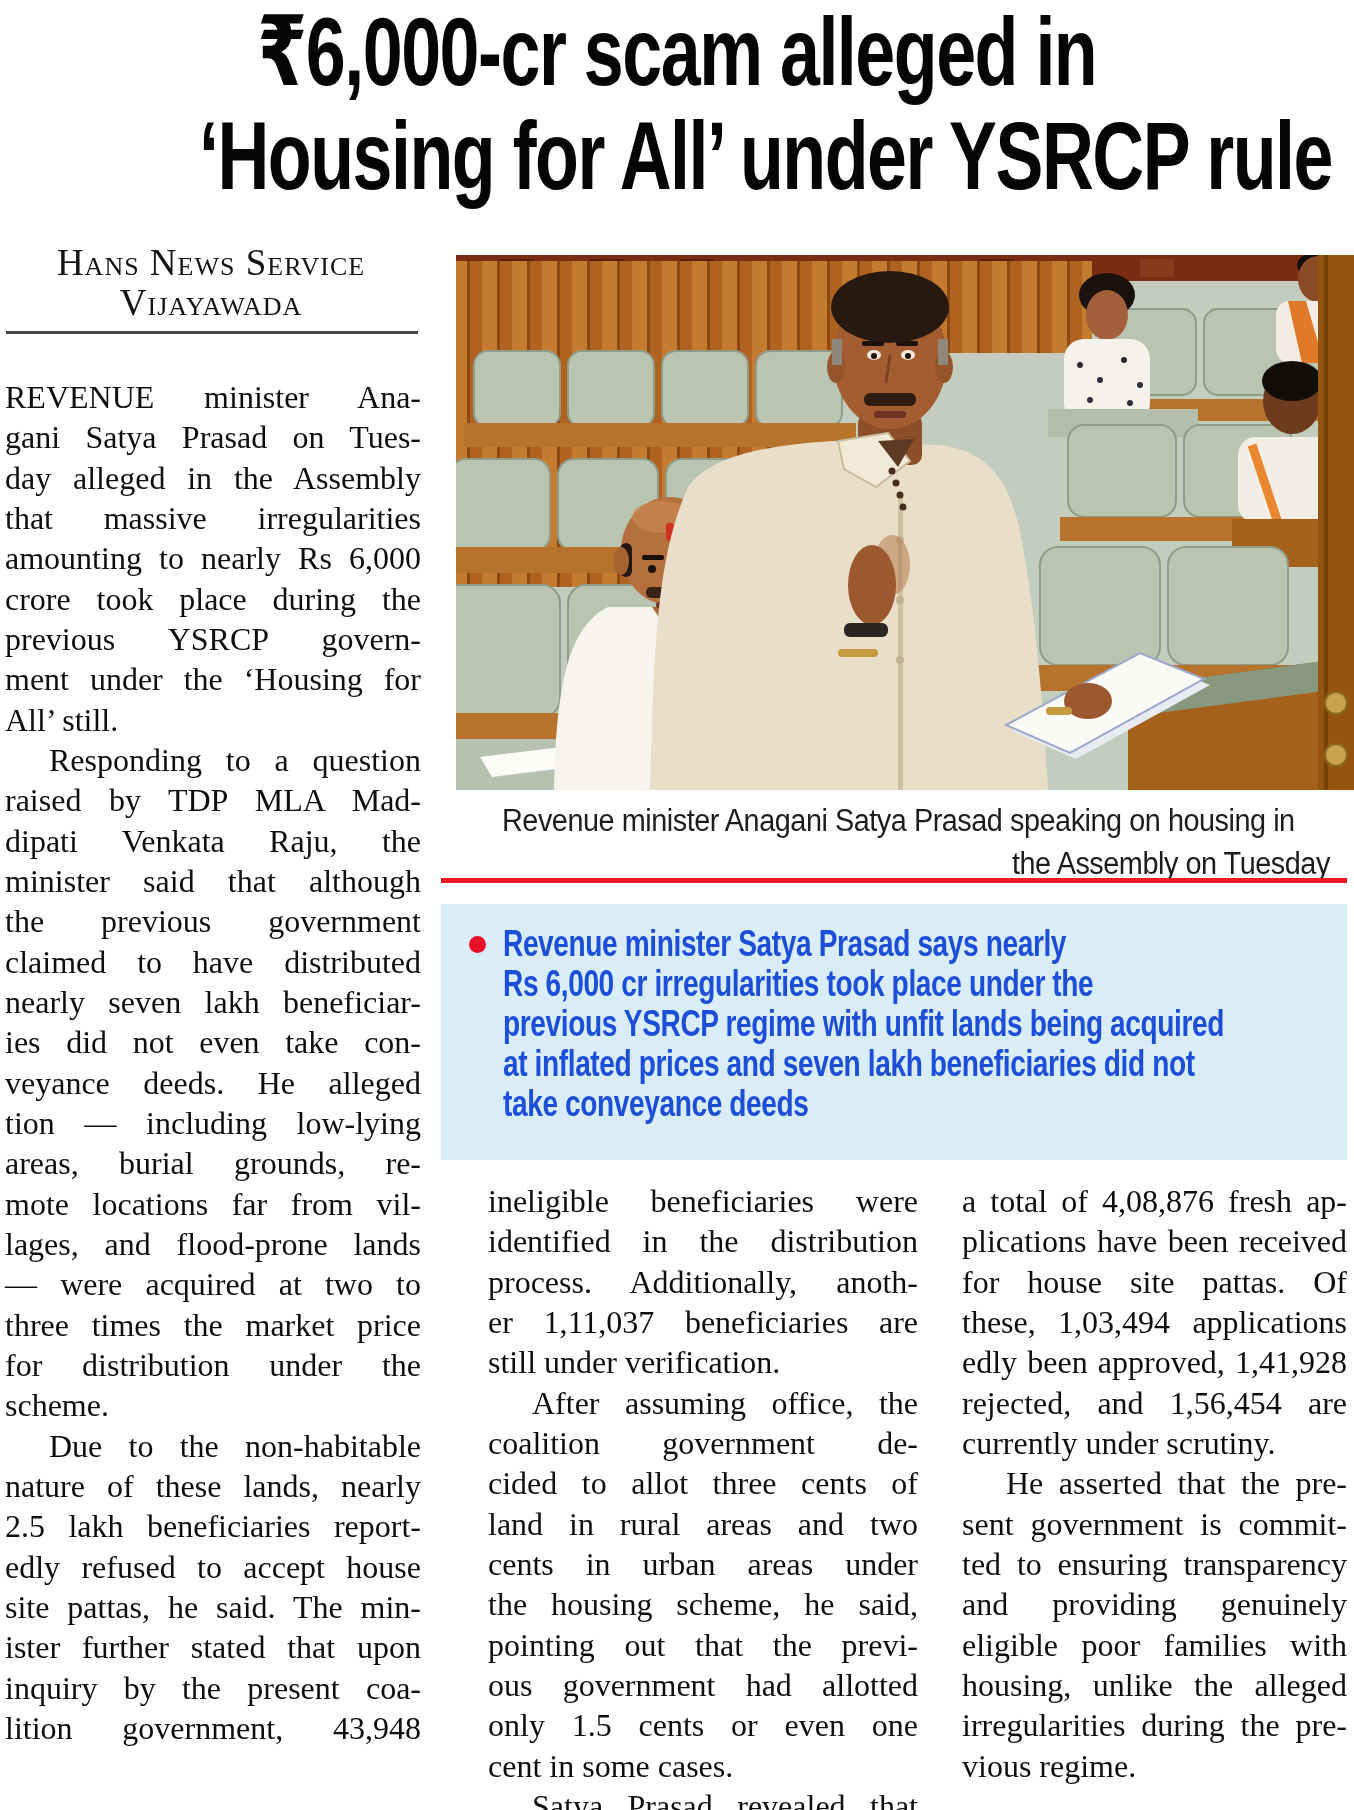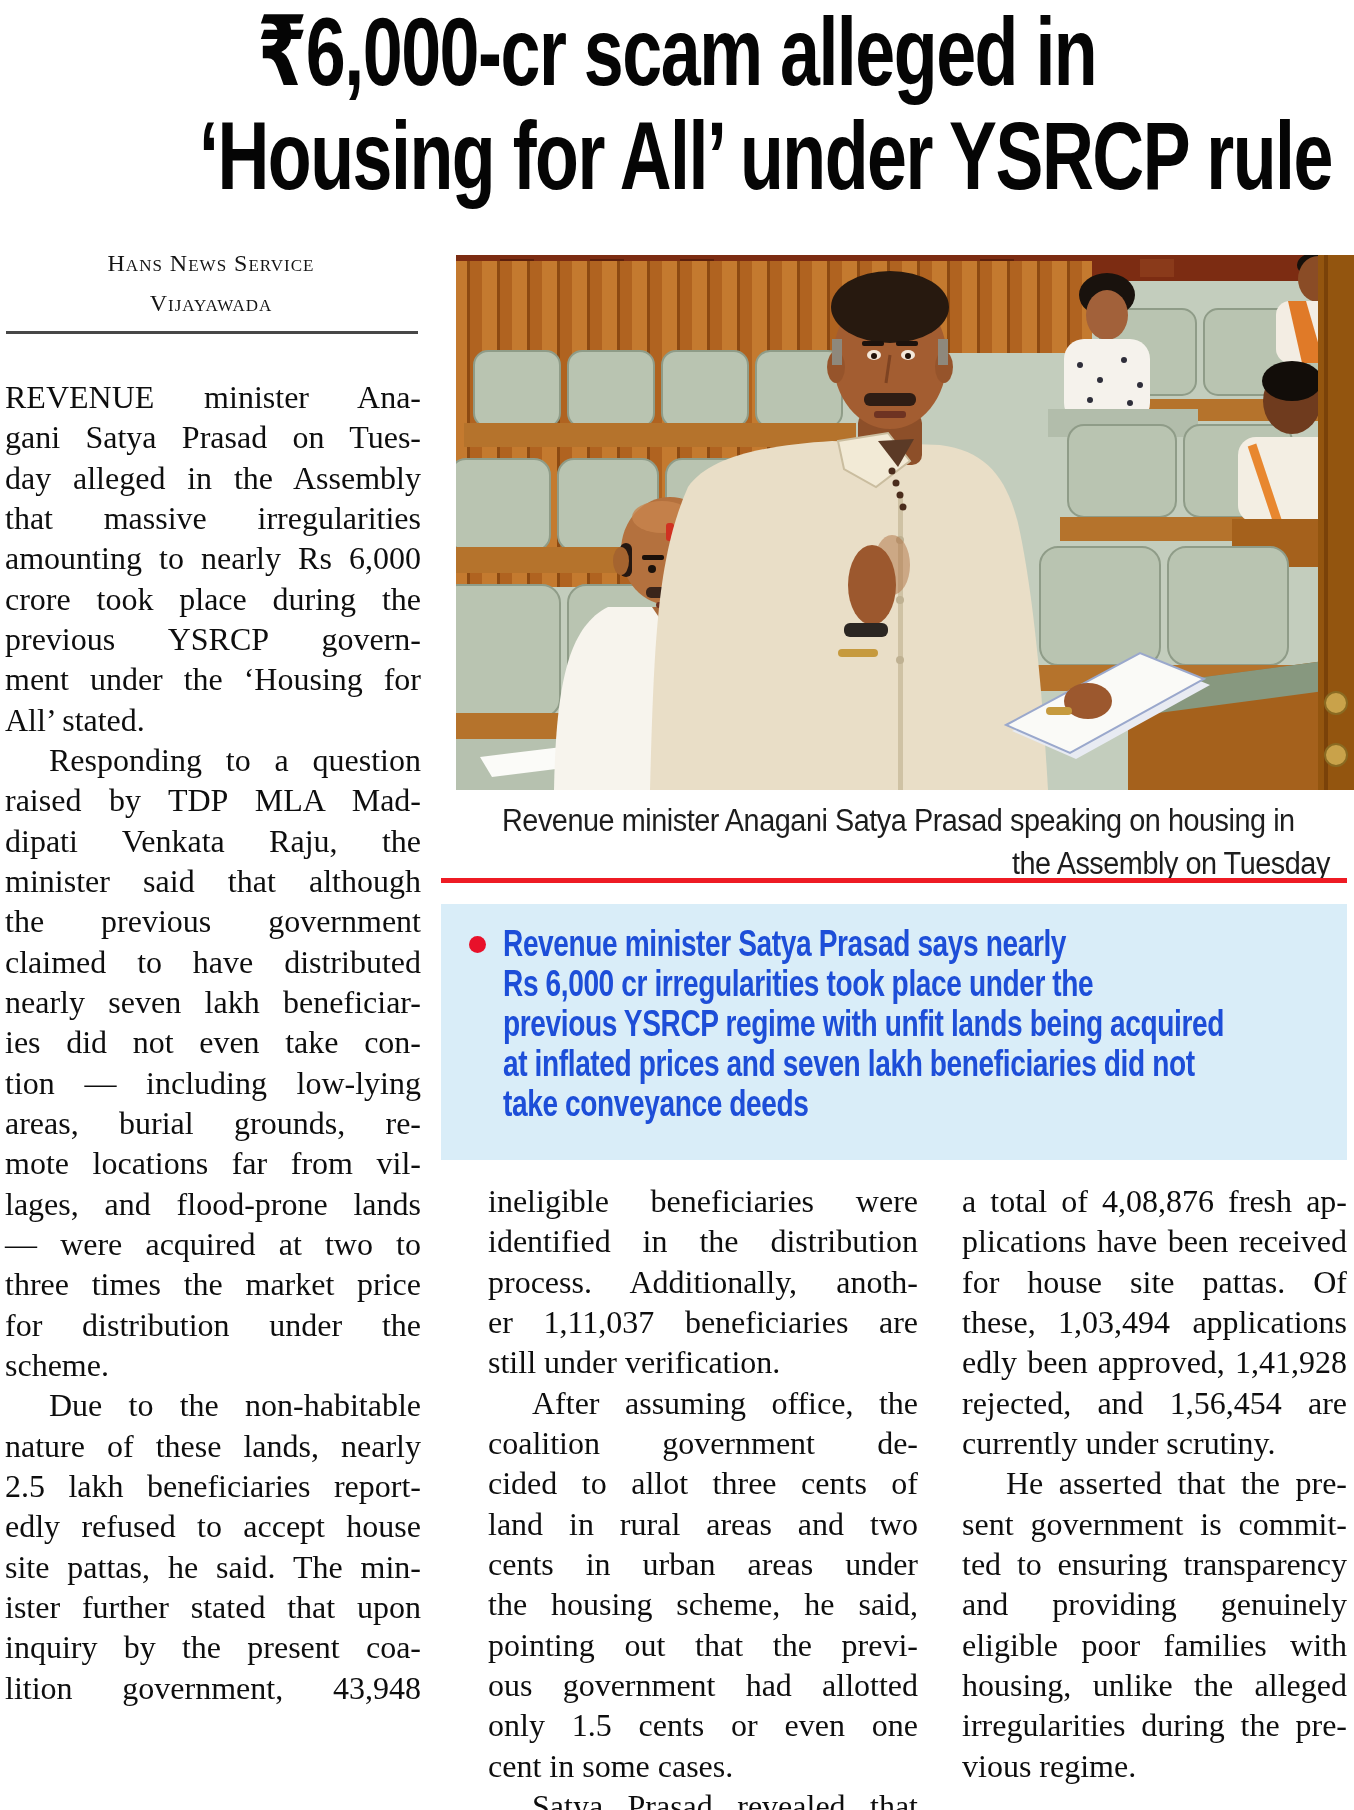--- a/index.html
+++ b/index.html
@@ -14,21 +14,21 @@
   .headline .xline {
     height:104px; line-height:104px; white-space:nowrap;
     font-family:"Liberation Sans","DejaVu Sans",sans-serif;
     font-weight:bold; font-size:97px; color:#050505;
   }
   .headline .cx { display:inline-block; transform:scaleX(0.74); transform-origin:50% 50%; letter-spacing:-2px; }
 
   
   .byline {
     position:absolute; left:4px; top:243px; width:414px; text-align:center;
-    font-size:24px; line-height:40px; font-variant:small-caps; letter-spacing:1px; color:#141414;
+    font-size:37px; line-height:40px; font-variant:small-caps; letter-spacing:1px; color:#141414;
   }
   .byline-rule { position:absolute; left:6px; top:331px; width:412px; height:3px; background:#474747; }
 
   
   .col { position:absolute; font-size:32px; line-height:40.33px; color:#0e0e0e; }
   .col1 { left:5px;   top:377px;  width:416px; }
   .col2 { left:488px; top:1181px; width:430px; }
   .col3 { left:962px; top:1181px; width:385px; }
   .col .line { height:40.33px; white-space:nowrap; text-align:justify; text-align-last:justify; }
   .col .line.pend { text-align-last:left; }
@@ -76,31 +76,32 @@
   <div class="col col1">
       <div class="para">
         <div class="line">REVENUE minister Ana-</div>
         <div class="line">gani Satya Prasad on Tues-</div>
         <div class="line">day alleged in the Assembly</div>
         <div class="line">that massive irregularities</div>
         <div class="line">amounting to nearly Rs 6,000</div>
         <div class="line">crore took place during the</div>
         <div class="line">previous YSRCP govern-</div>
         <div class="line">ment under the ‘Housing for</div>
-        <div class="line pend">All’ stated.</div>
+        <div class="line pend">All’ still.</div>
       </div>
       <div class="para">
         <div class="line ind">Responding to a question</div>
         <div class="line">raised by TDP MLA Mad-</div>
         <div class="line">dipati Venkata Raju, the</div>
         <div class="line">minister said that although</div>
         <div class="line">the previous government</div>
         <div class="line">claimed to have distributed</div>
         <div class="line">nearly seven lakh beneficiar-</div>
         <div class="line">ies did not even take con-</div>
+        <div class="line">veyance deeds. He alleged</div>
         <div class="line">tion — including low-lying</div>
         <div class="line">areas, burial grounds, re-</div>
         <div class="line">mote locations far from vil-</div>
         <div class="line">lages, and flood-prone lands</div>
         <div class="line">— were acquired at two to</div>
         <div class="line">three times the market price</div>
         <div class="line">for distribution under the</div>
         <div class="line pend">scheme.</div>
       </div>
       <div class="para">

